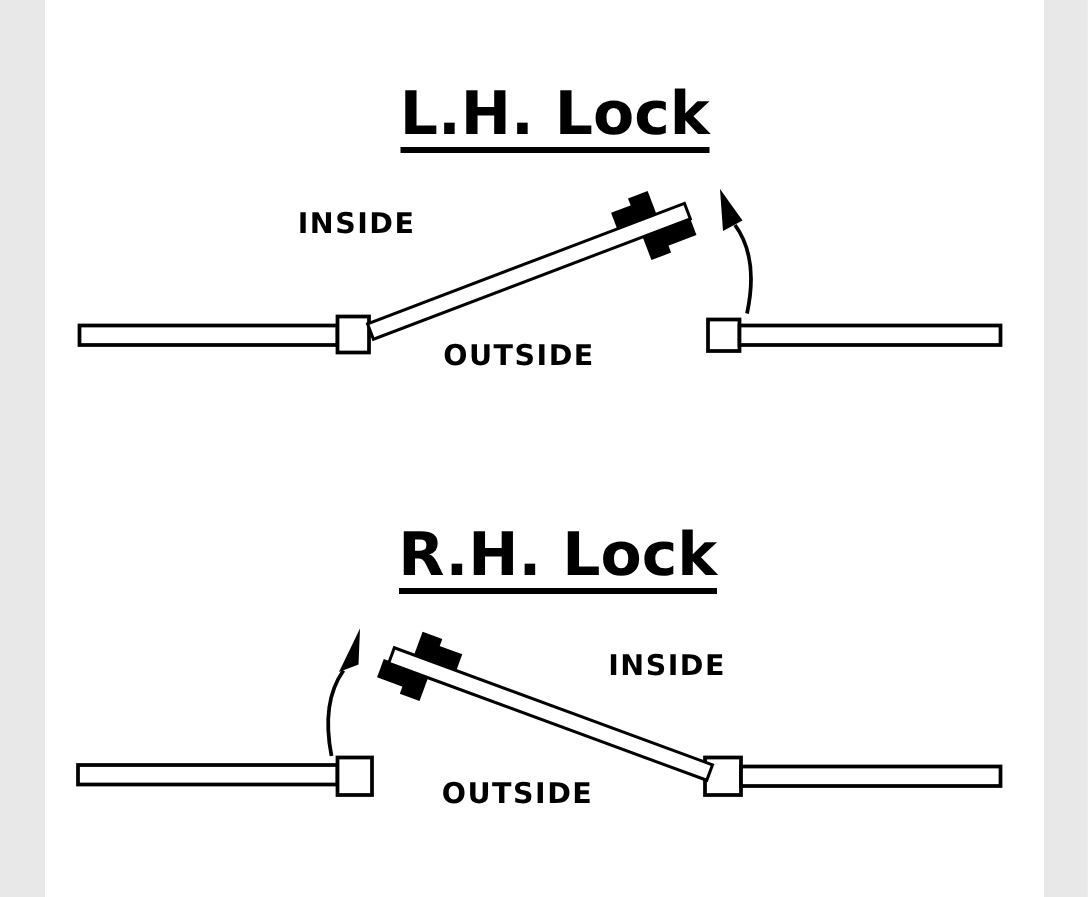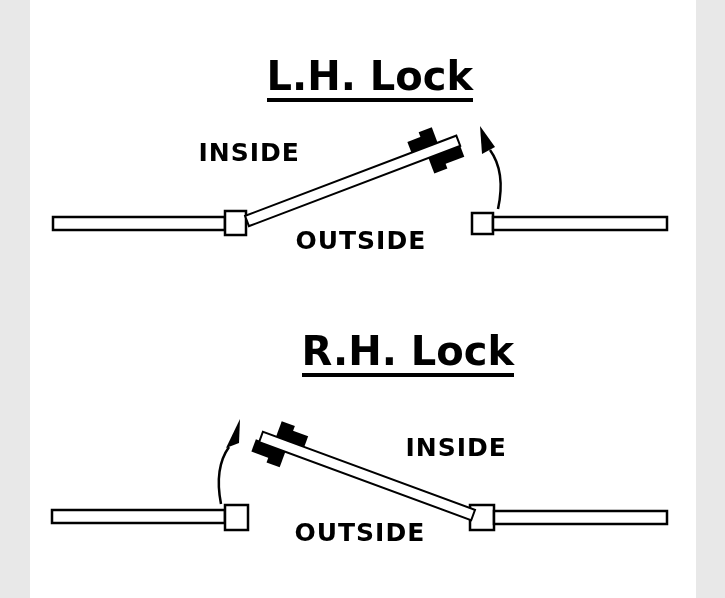--- a/index.html
+++ b/index.html
@@ -21,24 +21,24 @@
     position:absolute;
     font-size:40px;
     font-weight:bold;
     line-height:1;
     letter-spacing:0px;
     padding-bottom:2px;
     border-bottom:4px solid var(--ink);
     white-space:nowrap;
   }
   .title-lh{left:237px;top:56px;}
-  .title-rh{left:236px;top:331px;margin-left:36px;}
+  .title-rh{left:236px;top:350px;}
   .side-label{
     position:absolute;
-    font-size:25px;
+    font-size:19px;
     font-weight:bold;
     line-height:1;
     letter-spacing:1px;
     white-space:nowrap;
   }
   .lh-inside{left:169px;top:140px;}
   .lh-outside{left:266px;top:228px;}
   .rh-inside{left:376px;top:435px;}
   .rh-outside{left:265px;top:520px;}
 </style>

